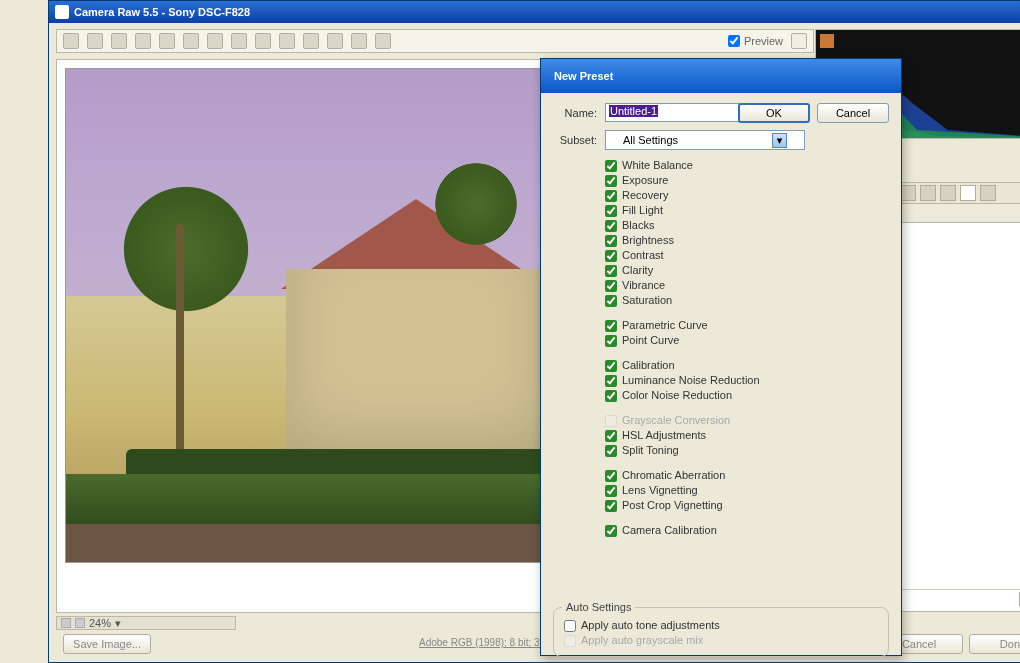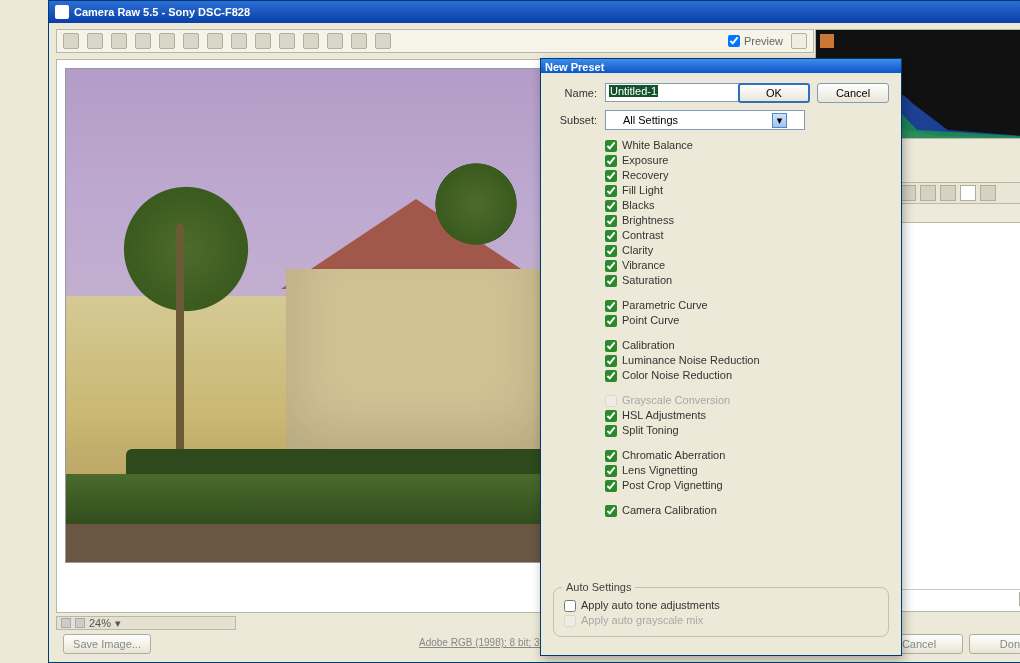--- a/index.html
+++ b/index.html
@@ -56,26 +56,26 @@
 .presets-foot{display:flex;justify-content:flex-end;gap:4px;padding:2px 4px;border-top:1px solid #cfcab8}
 .presets-foot .pf{width:16px;height:14px;border:1px solid #b0ad9d;background:#e5e2d2}
 
 
 .bottom-btns{ position:absolute; bottom:8px; right:10px; display:flex; gap:6px;}
 .bottom-btns .b, .saveimg{ width:88px; height:20px; background:linear-gradient(#fff,#e9e6d6); border:1px solid #b0ad9d; border-radius:3px; display:flex;align-items:center;justify-content:center; color:#888;}
 .saveimg{ position:absolute; bottom:8px; left:14px; color:#888;}
 
 
 .dialog{position:absolute; left:540px; top:58px; width:362px; height:598px; background:#ece9d8; border:1px solid #003c74; box-shadow:2px 4px 10px rgba(0,0,0,.3); z-index:50;}
-.dlg-title{height:14px;background:linear-gradient(#3f8ce8,#0a56c9);color:#fff;font-weight:bold;display:flex;align-items:flex-end;padding:0 4px}
+.dlg-title{height:34px;background:linear-gradient(#3f8ce8,#0a56c9);color:#fff;font-weight:bold;display:flex;align-items:center;padding:0 13px}
 .dlg-body{padding:10px 12px 6px 12px; position:relative; height:calc(100% - 22px);}
 .dlg-row{display:flex;align-items:center;gap:8px;margin-bottom:8px}
 .dlg-row label{width:44px; text-align:right; color:#333}
 .name-inp{flex:1;height:19px;border:1px solid #7f9db9;padding:1px 3px;background:#fff}
-.name-inp .sel{background:#14532d;color:#fff;padding:0 1px}
+.name-inp .sel{background:#4c1d95;color:#fff;padding:0 1px}
 .subset-sel{flex:1;height:20px;border:1px solid #7f9db9;background:#fff;padding:0 17px;display:flex;align-items:center;justify-content:space-between}
 .subset-sel .dd{width:15px;height:15px;background:linear-gradient(#cfe3fb,#9fc3ee);border:1px solid #5a86c0;display:flex;align-items:center;justify-content:center}
 .chk-list{margin-left:52px;margin-top:4px}
 .chk-group{margin-bottom:10px}
 .chk{display:flex;align-items:center;gap:5px;line-height:15px;color:#333}
 .chk.disabled{color:#a8a8a8}
 .chk input{width:12px;height:12px;accent-color:#2a8a2a}
 .chk.disabled input{opacity:.55}
 .actions{position:absolute;right:12px;top:10px;display:flex;flex-direction:row;gap:7px}
 .winbtn{width:72px;height:20px;background:linear-gradient(#fff,#e9e6d6);border:1px solid #7f9db9;border-radius:3px;font-size:11px;display:flex;align-items:center;justify-content:center;cursor:pointer}

